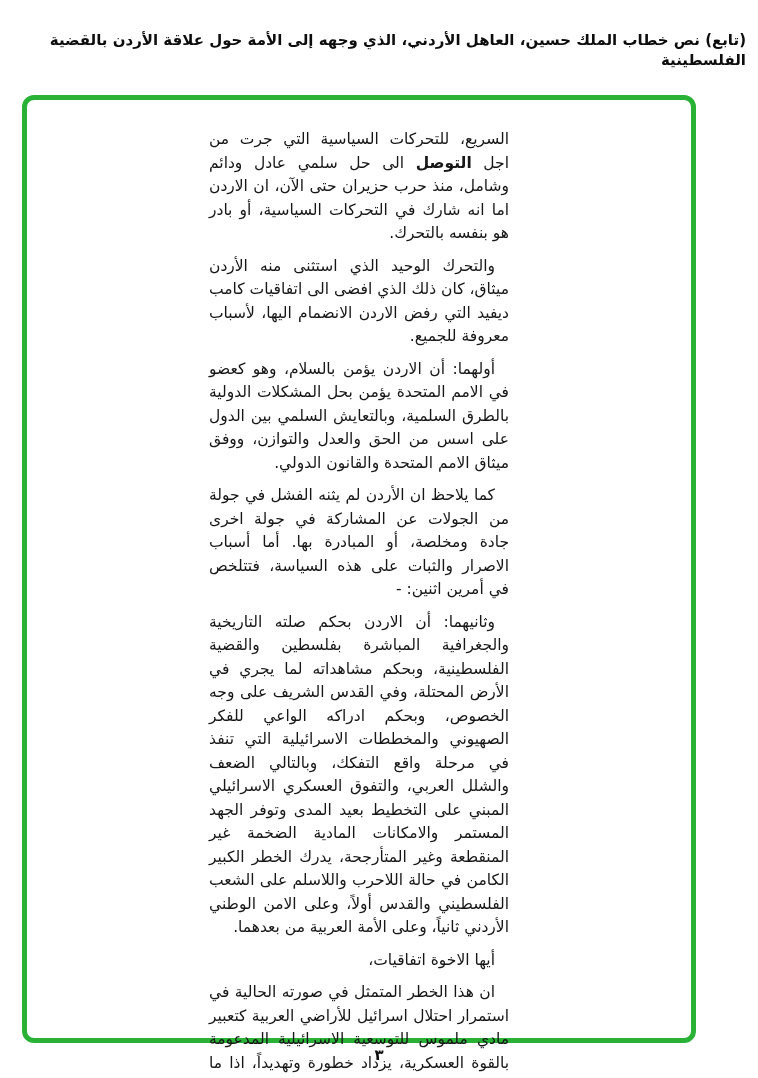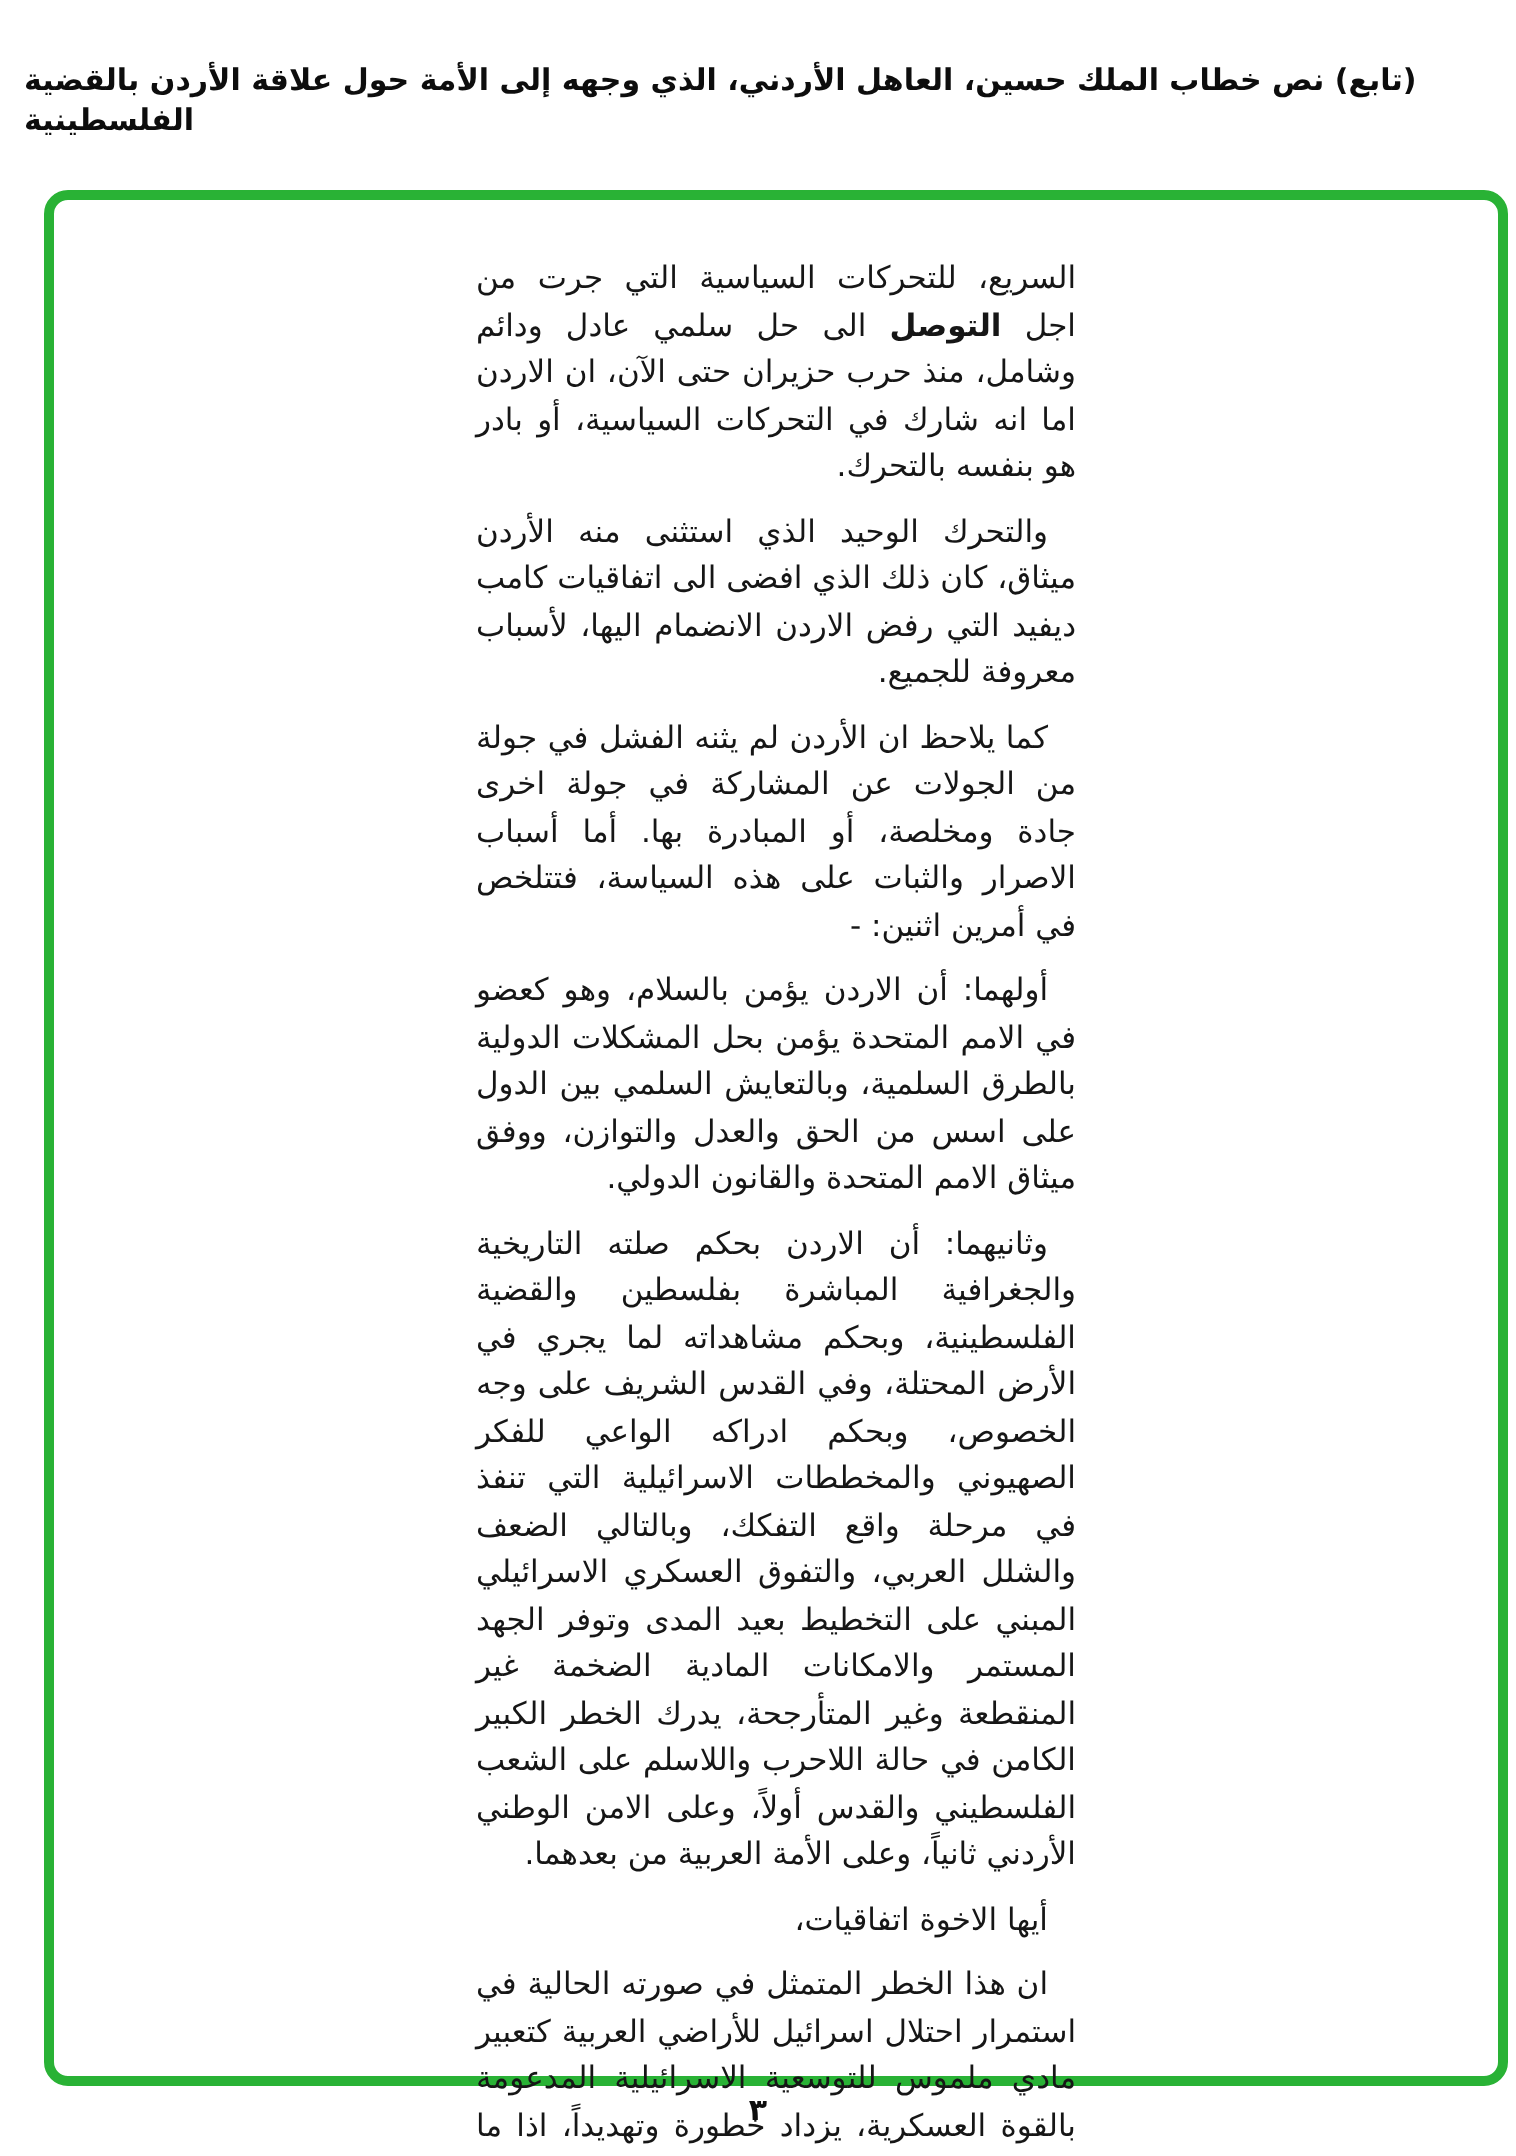--- a/index.html
+++ b/index.html
@@ -15,40 +15,40 @@
     font-family: "DejaVu Sans", sans-serif;
     color: #111111;
     overflow: hidden;
   }
   .page-header {
     position: absolute;
     top: 30px;
     left: 0;
     right: 0;
     direction: rtl;
-    text-align: left;
+    text-align: right;
   }
   .doc-title {
     font-size: 15px;
     font-weight: bold;
     line-height: 20px;
     padding: 0 12px;
     color: #0d0d0d;
   }
   .doc-source {
     margin-top: 6px;
     font-size: 11.5px;
     font-weight: bold;
     color: #0d0d0d;
   }
   .content-frame {
     position: absolute;
     top: 95px;
     left: 22px;
-    width: 732px;
+    width: 674px;
     height: 948px;
     box-sizing: border-box;
     border: 5px solid #29b235;
     border-radius: 12px;
     background: #ffffff;
   }
   .text-column {
     direction: rtl;
     width: 300px;
     margin: 28px auto 0 auto;
@@ -81,22 +81,22 @@
 <div class="page">
 
   <div class="page-header">
     <div class="doc-title">(تابع) نص خطاب الملك حسين، العاهل الأردني، الذي وجهه إلى الأمة حول علاقة الأردن بالقضية الفلسطينية</div>
   </div>
 
   <div class="content-frame">
     <div class="text-column">
         <p><span>السريع، للتحركات السياسية التي جرت من اجل </span><span style="font-weight: bold;">التوصل</span><span> الى حل سلمي عادل ودائم وشامل، منذ حرب حزيران حتى الآن، ان الاردن اما انه شارك في التحركات السياسية، أو بادر هو بنفسه بالتحرك.</span></p>
         <p class="indent"><span>والتحرك الوحيد الذي استثنى منه الأردن ميثاق، كان ذلك الذي افضى الى اتفاقيات كامب ديفيد التي رفض الاردن الانضمام اليها، لأسباب معروفة للجميع.</span></p>
+        <p class="indent"><span>أولهما: أن الاردن يؤمن بالسلام، وهو كعضو في الامم المتحدة يؤمن بحل المشكلات الدولية بالطرق السلمية، وبالتعايش السلمي بين الدول على اسس من الحق والعدل والتوازن، ووفق ميثاق الامم المتحدة والقانون الدولي.</span></p>
         <p class="indent"><span>كما يلاحظ ان الأردن لم يثنه الفشل في جولة من الجولات عن المشاركة في جولة اخرى جادة ومخلصة، أو المبادرة بها. أما أسباب الاصرار والثبات على هذه السياسة، فتتلخص في أمرين اثنين: -</span></p>
-        <p class="indent"><span>أولهما: أن الاردن يؤمن بالسلام، وهو كعضو في الامم المتحدة يؤمن بحل المشكلات الدولية بالطرق السلمية، وبالتعايش السلمي بين الدول على اسس من الحق والعدل والتوازن، ووفق ميثاق الامم المتحدة والقانون الدولي.</span></p>
         <p class="indent"><span>وثانيهما: أن الاردن بحكم صلته التاريخية والجغرافية المباشرة بفلسطين والقضية الفلسطينية، وبحكم مشاهداته لما يجري في الأرض المحتلة، وفي القدس الشريف على وجه الخصوص، وبحكم ادراكه الواعي للفكر الصهيوني والمخططات الاسرائيلية التي تنفذ في مرحلة واقع التفكك، وبالتالي الضعف والشلل العربي، والتفوق العسكري الاسرائيلي المبني على التخطيط بعيد المدى وتوفر الجهد المستمر والامكانات المادية الضخمة غير المنقطعة وغير المتأرجحة، يدرك الخطر الكبير الكامن في حالة اللاحرب واللاسلم على الشعب الفلسطيني والقدس أولاً، وعلى الامن الوطني الأردني ثانياً، وعلى الأمة العربية من بعدهما.</span></p>
         <p class="indent"><span>أيها الاخوة اتفاقيات،</span></p>
         <p class="indent"><span>ان هذا الخطر المتمثل في صورته الحالية في استمرار احتلال اسرائيل للأراضي العربية كتعبير مادي ملموس للتوسعية الاسرائيلية المدعومة بالقوة العسكرية، يزداد خطورة وتهديداً، اذا ما اكتفينا بابقائه في دائرة الشعار والتعميم. فلا بد من فحصه وتحليله، كي نرى تفصيلاته ومكوناته وأبعاده، فيتحول من كلمة تقال في معرض اثارة العواطف، الى حقيقة ملموسة، تستنفر العقل والوعي، وتبعث على الجدية في التصدي له واحباطه.</span></p>
       </div>
   </div>
 
   <div class="page-number">٣</div>
 
 </div>
 

